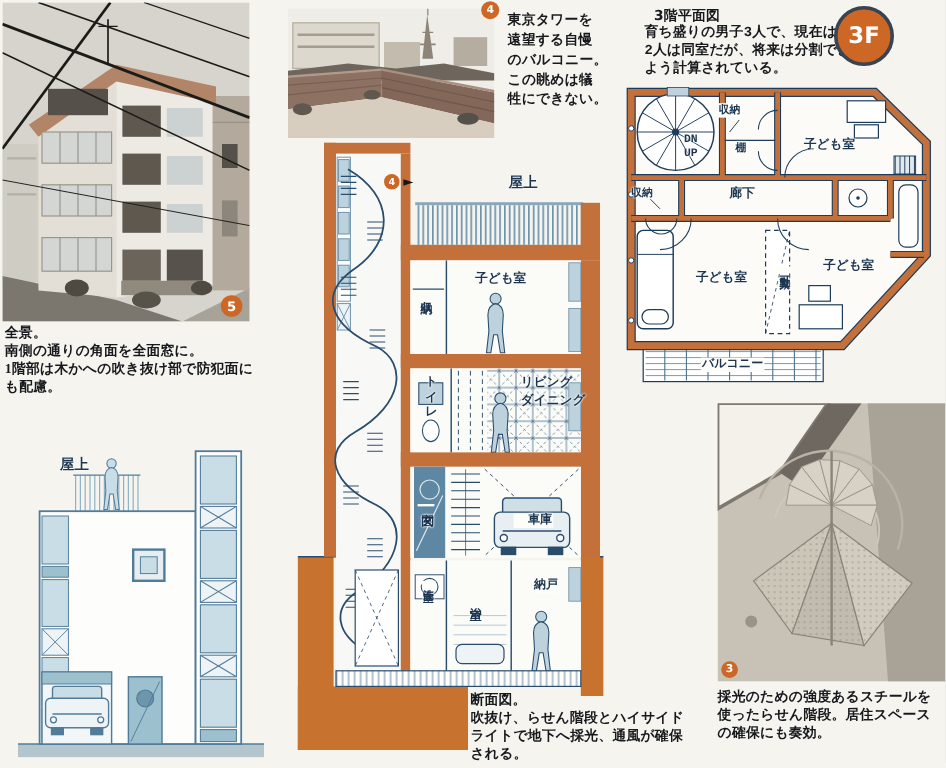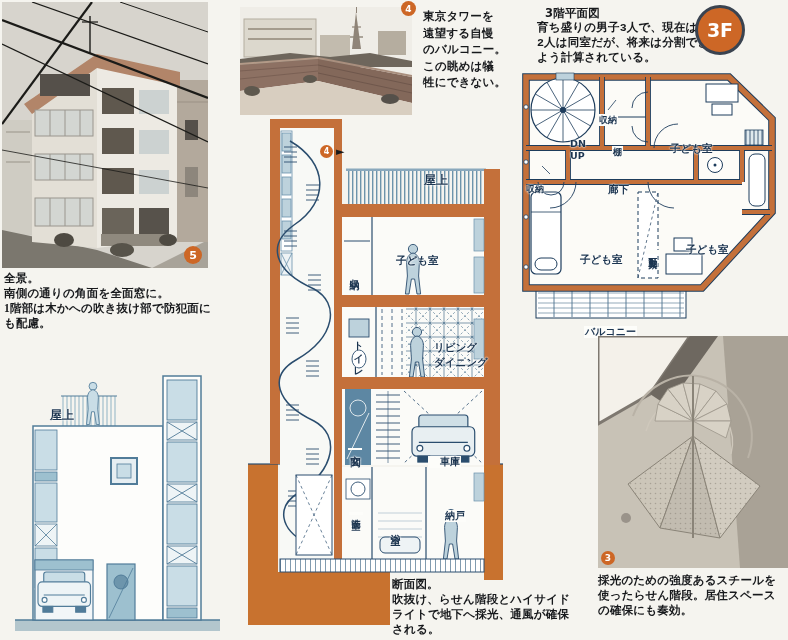--- a/index.html
+++ b/index.html
@@ -2,21 +2,21 @@
 <html><head>
 <meta charset="utf-8">
 <style>
   html,body{margin:0;padding:0;background:#e8e7e2;}
   .page{position:relative;width:788px;height:640px;background:#f5f4ef;overflow:hidden;
         font-family:"DejaVu Sans",sans-serif;}
   .abs{position:absolute;}
   .cap{font-size:11.5px;font-weight:700;color:#17191c;line-height:15px;
        white-space:pre-line;letter-spacing:.2px;}
   .lbl{font-size:10px;font-weight:700;color:#1c3550;line-height:12px;white-space:pre-line;
-       text-shadow:0 0 2px rgba(255,255,255,.95),0 0 2px rgba(255,255,255,.95);margin-top:28px;}
+       text-shadow:0 0 2px rgba(255,255,255,.95),0 0 2px rgba(255,255,255,.95);}
   .big{font-size:10.5px;}
   .vlbl{writing-mode:vertical-rl;text-orientation:upright;letter-spacing:1px;}
   .lblbox{background:#fdfdfa;padding:0 1px;}
   .badge{display:flex;align-items:center;justify-content:center;border-radius:50%;
          background:#cd6726;color:#fff;font-weight:700;}
   .badge3f{width:44px;height:44px;border:3px solid #3a4350;font-size:19px;}
   .marker-arrow{color:#16181a;font-size:11px;line-height:13px;font-weight:700;}
   svg{display:block;}
 </style>
 </head>
@@ -519,21 +519,21 @@
 
       <g fill="#fff" stroke="#1d3c5c" stroke-width="0.8">
         <circle cx="10" cy="45" r="2.2"></circle>
           <circle cx="10" cy="100" r="2.2"></circle>
         <circle cx="10" cy="155" r="2.2"></circle>
           <circle cx="10" cy="205" r="2.2"></circle>
       </g>
     </svg>
   </div>
 
-  <div class="abs lbl" style="left:570px;top:110px;font-size:9.5px;">DN
+  <div class="abs lbl" style="left:570px;top:110px;font-size:9.5px;font-family:Liberation Mono, monospace;">DN
 UP</div>
   <div class="abs lbl lblbox" style="left:598px;top:86px;font-size:9px;">収納</div>
   <div class="abs lbl lblbox" style="left:612px;top:118px;font-size:9px;">棚</div>
   <div class="abs lbl big" style="left:670px;top:114px;">子ども室</div>
   <div class="abs lbl" style="left:526px;top:155px;font-size:9px;">収納</div>
   <div class="abs lbl big" style="left:608px;top:155px;">廊下</div>
   <div class="abs lbl big" style="left:580px;top:225px;">子ども室</div>
   <div class="abs lbl vlbl lblbox" style="left:646px;top:222px;font-size:9px;">可動家具</div>
   <div class="abs lbl big" style="left:686px;top:215px;">子ども室</div>
   <div class="abs lbl lblbox" style="left:584px;top:298px;">バルコニー</div>

